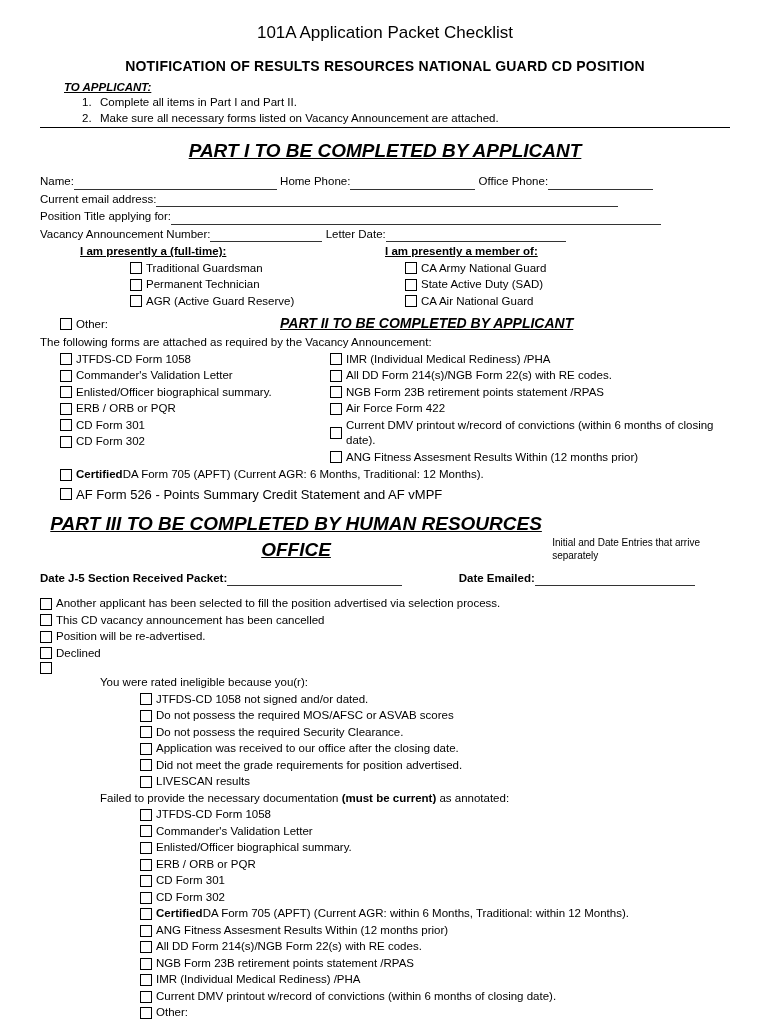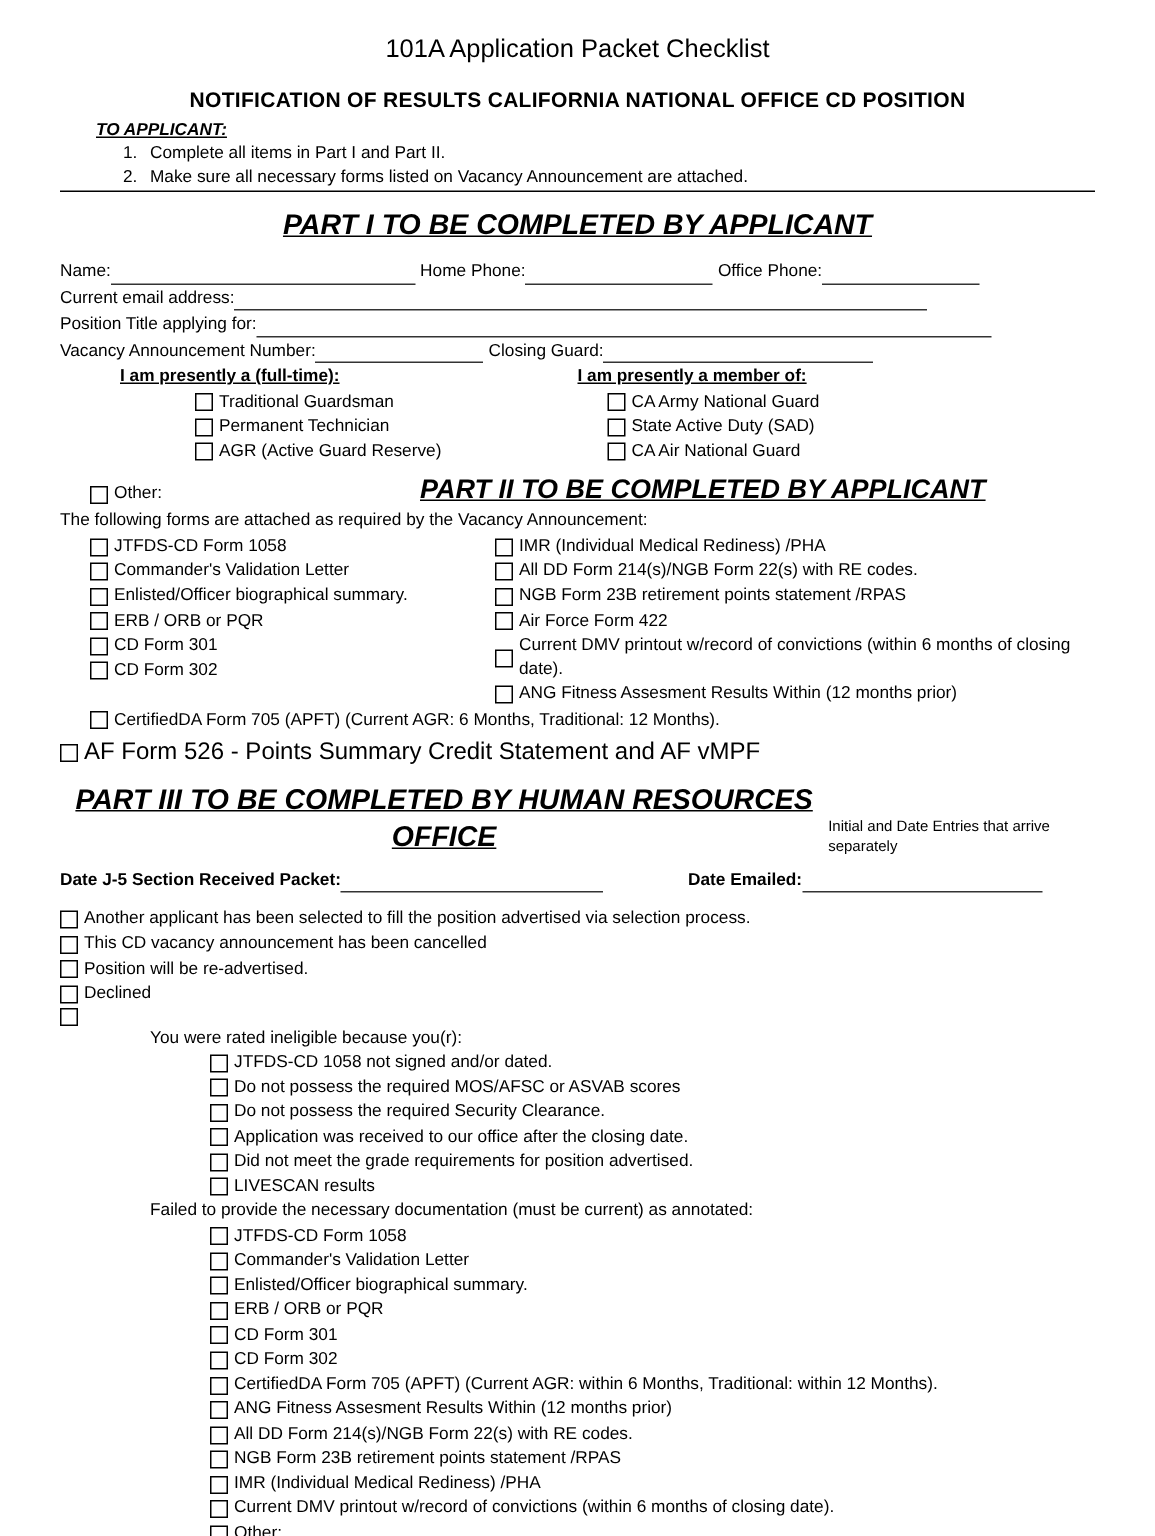--- a/index.html
+++ b/index.html
@@ -33,52 +33,52 @@
   .indent2 { margin-left: 60px; }
   .indent3 { margin-left: 100px; }
   .small-note { font-size: 10px; }
   .p3-wrap { display: flex; align-items: flex-end; justify-content: center; gap: 0; margin: 8px 0 8px 0; }
   .p3-wrap .section-hdr { margin: 0; }
   .date-row { margin: 6px 0 10px 0; }
   .bold { font-weight: bold; }
   .part2-cols { display: flex; }
   .part2-cols .col { flex: 1; }
   .part2-cols .cb-row { margin-left: 20px; }
-  .part2-hdr { text-align: center; font-weight: bold; font-style: italic; text-decoration: underline; font-size: 18px; margin-left: 170px; margin-top: 4px; }
+  .part2-hdr { text-align: center; font-weight: bold; font-style: italic; text-decoration: underline; font-size: 14px; margin-left: 170px; margin-top: 4px; }
   .following { margin-top: 2px; }
-  .af526 { font-size: 16px; margin-top: 3px; }
+  .af526 { font-size: 13px; margin-left: 20px; margin-top: 3px; }
   .certified-row { margin-left: 20px; margin-top: 1px; }
-  .mixed span.b { font-weight: normal; }
+  .mixed span.b { font-weight: bold; }
 </style>
 </head>
 <body>
 
 <div class="title">101A Application Packet Checklist</div>
-<div class="subtitle">NOTIFICATION OF RESULTS CALIFORNIA NATIONAL OFFICE  CD  POSITION</div>
+<div class="subtitle">NOTIFICATION OF RESULTS RESOURCES NATIONAL GUARD  CD  POSITION</div>
 <div class="toapp">TO APPLICANT:</div>
 <div class="instr"><span class="num">1.</span><span>Complete all items in Part I and Part II.</span></div>
 <div class="instr"><span class="num">2.</span><span>Make sure all necessary forms listed on Vacancy Announcement are attached.</span></div>
 <div class="divider"></div>
 
 <div class="section-hdr">PART I TO BE COMPLETED BY APPLICANT</div>
 
 <div class="field-row">
   <span>Name:</span><span class="blank" style="width:203px"></span>
   <span>Home Phone:</span><span class="blank" style="width:125px"></span>
   <span>Office Phone:</span><span class="blank" style="width:105px"></span>
 </div>
 <div class="field-row">
   <span>Current email address:</span><span class="blank" style="width:462px"></span>
 </div>
 <div class="field-row">
   <span>Position Title applying for:</span><span class="blank" style="width:490px"></span>
 </div>
 <div class="field-row">
   <span>Vacancy Announcement Number:</span><span class="blank" style="width:112px"></span>
-  <span>Closing Guard:</span><span class="blank" style="width:180px"></span>
+  <span>Letter Date:</span><span class="blank" style="width:180px"></span>
 </div>
 
 <div class="cols">
   <div class="col">
     <div class="bold-u" style="margin-left:40px">I am presently a (full-time):</div>
     <div class="cb-row" style="margin-left:90px">
         <span class="cb"></span>
         <span>Traditional Guardsman</span>
       </div>
     <div class="cb-row" style="margin-left:90px">

